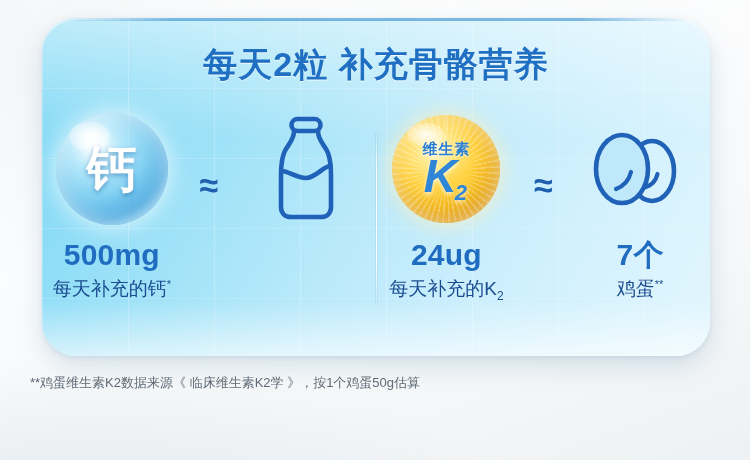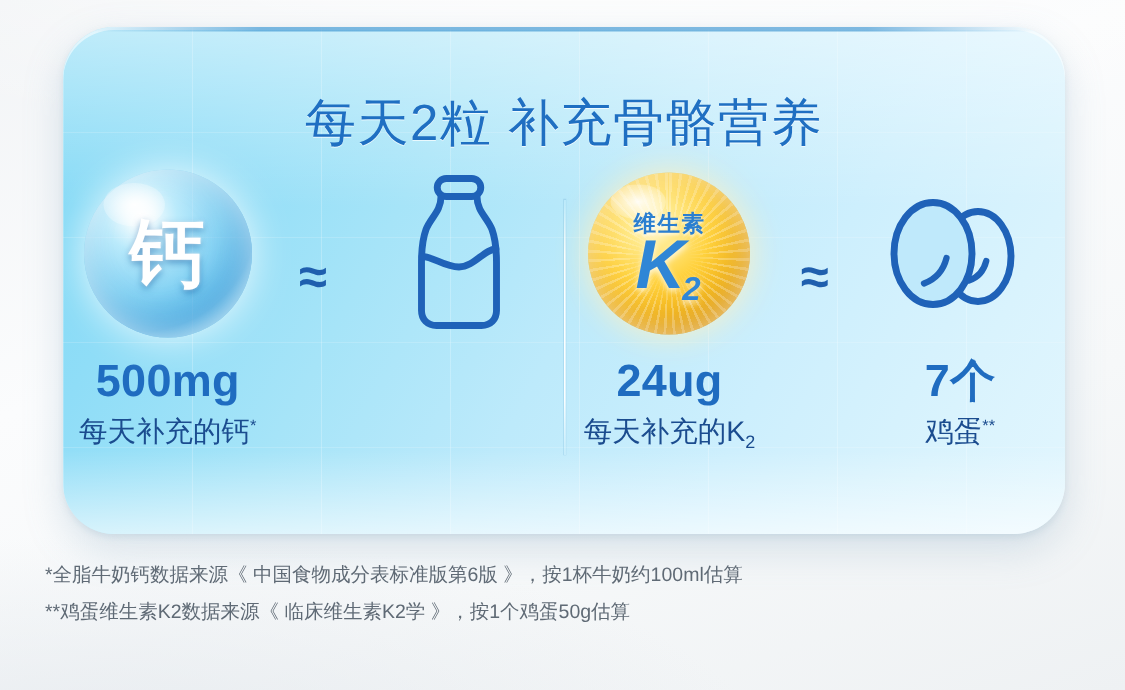--- a/index.html
+++ b/index.html
@@ -81,24 +81,24 @@
     left: 18px; right: 18px; top: 0px; height: 3px;
     border-radius: 3px;
     background: linear-gradient(to right, rgba(30,130,200,0.0), rgba(30,130,200,0.55) 18%, rgba(30,130,200,0.55) 82%, rgba(30,130,200,0.0));
     pointer-events: none;
   }
 
   
   .title {
     position: absolute;
     left: 0; right: 0;
-    top: 41px;
+    top: 24px;
     text-align: center;
     font-size: 34px;
-    font-weight: normal;
+    font-weight: bold;
     letter-spacing: 1px;
     color: #1f6fc2;
     text-shadow: 0 1px 0 rgba(255,255,255,0.7);
     white-space: nowrap;
   }
 
   
   .cols {
     position: absolute;
     left: 0; right: 0;
@@ -340,17 +340,16 @@
           </svg>
         </div>
         <div class="amount">7个</div>
         <div class="caption"><span>鸡蛋</span><sup>**</sup></div>
       </div>
 
     </div>
   </div>
 
   <div class="notes">
-    <div>*全脂牛奶钙数据来源《 中国食物成分表标准版第6版 》，按1杯牛奶约100ml估算</div>
     <div>**鸡蛋维生素K2数据来源《 临床维生素K2学 》，按1个鸡蛋50g估算</div>
   </div>
 
 </div>
 
 </body></html>

